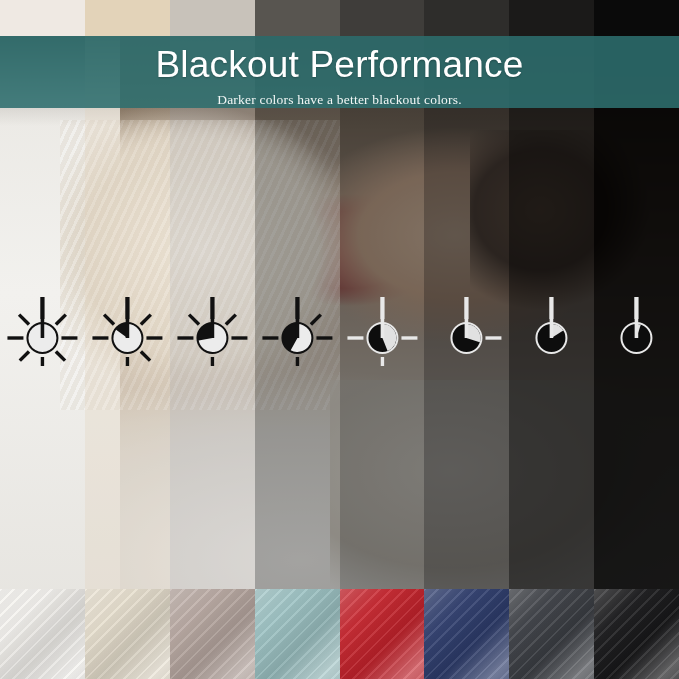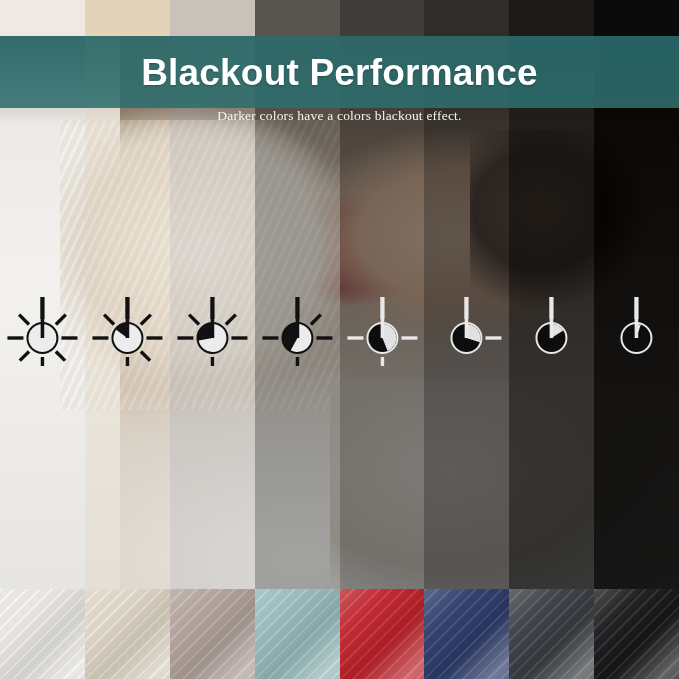--- a/index.html
+++ b/index.html
@@ -98,24 +98,24 @@
     position: absolute;
     left: 0; top: 36px;
     width: 679px;
     height: 72px;
     background: rgba(45,110,110,0.88);
     z-index: 6;
     text-align: center;
     color: #ffffff;
   }
   .banner-title {
-    margin: 12px;
+    margin: 4px;
     padding-top: 3px;
     font-size: 37px;
-    font-weight: bold;
+    font-weight: normal;
     letter-spacing: 0.2px;
     line-height: 44px;
     text-shadow: 0 1px 2px rgba(0,0,0,0.25);
   }
   .banner-sub {
     margin: 0;
     font-size: 13.5px;
     font-family: "Liberation Serif", serif;
     letter-spacing: 0.2px;
     line-height: 18px;
@@ -196,21 +196,21 @@
       <div style="width: 84.875px; background: rgb(200, 194, 186);"></div>
       <div style="width: 84.875px; background: rgb(88, 85, 80);"></div>
       <div style="width: 84.875px; background: rgb(63, 61, 58);"></div>
       <div style="width: 84.875px; background: rgb(46, 45, 43);"></div>
       <div style="width: 84.875px; background: rgb(27, 26, 25);"></div>
       <div style="width: 84.875px; background: rgb(10, 10, 10);"></div>
     </div>
 
   <div class="banner">
     <div class="banner-title">Blackout Performance</div>
-    <div class="banner-sub">Darker colors have a colors blackout effect.</div>
+    <div class="banner-sub">Darker colors have a better blackout colors.</div>
   </div>
 
   <div class="icon-row">
       <div class="icon-cell" style="width: 84.875px;">
         <svg width="84.875" height="76" viewBox="0 0 84.875 76">
           <line x1="42.4375" y1="29" x2="42.4375" y2="7" stroke="#111111" stroke-width="4" stroke-linecap="butt"></line>
           <line x1="61.4375" y1="48" x2="77.4375" y2="48" stroke="#111111" stroke-width="3.4" stroke-linecap="butt"></line>
           <line x1="23.4375" y1="48" x2="7.4375" y2="48.00000000000001" stroke="#111111" stroke-width="3.4" stroke-linecap="butt"></line>
           <line x1="42.4375" y1="67" x2="42.4375" y2="81" stroke="#111111" stroke-width="3.4" stroke-linecap="butt"></line>
           <line x1="55.872528842544405" y1="34.5649711574556" x2="65.77202377915607" y2="24.665476220843935" stroke="#111111" stroke-width="3.4" stroke-linecap="butt"></line>

